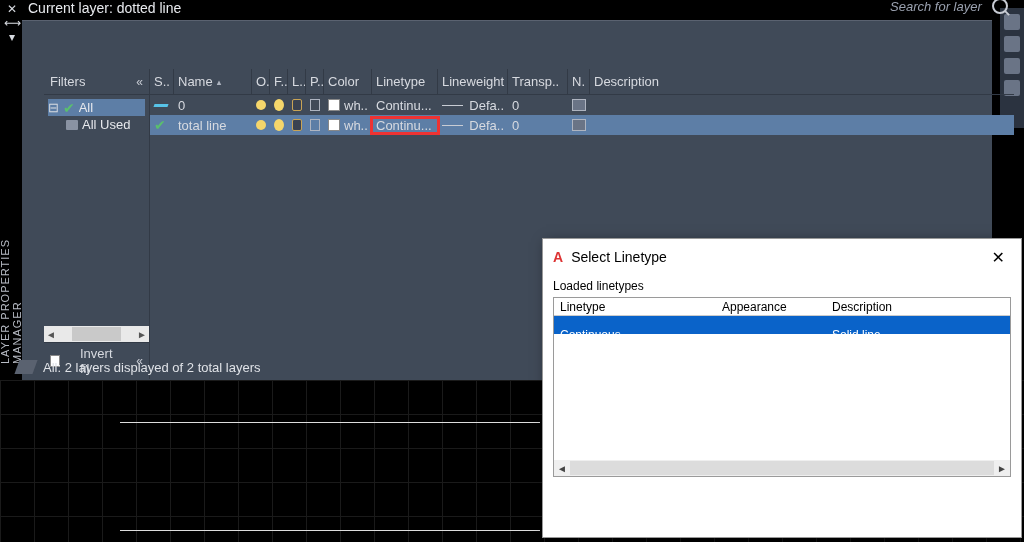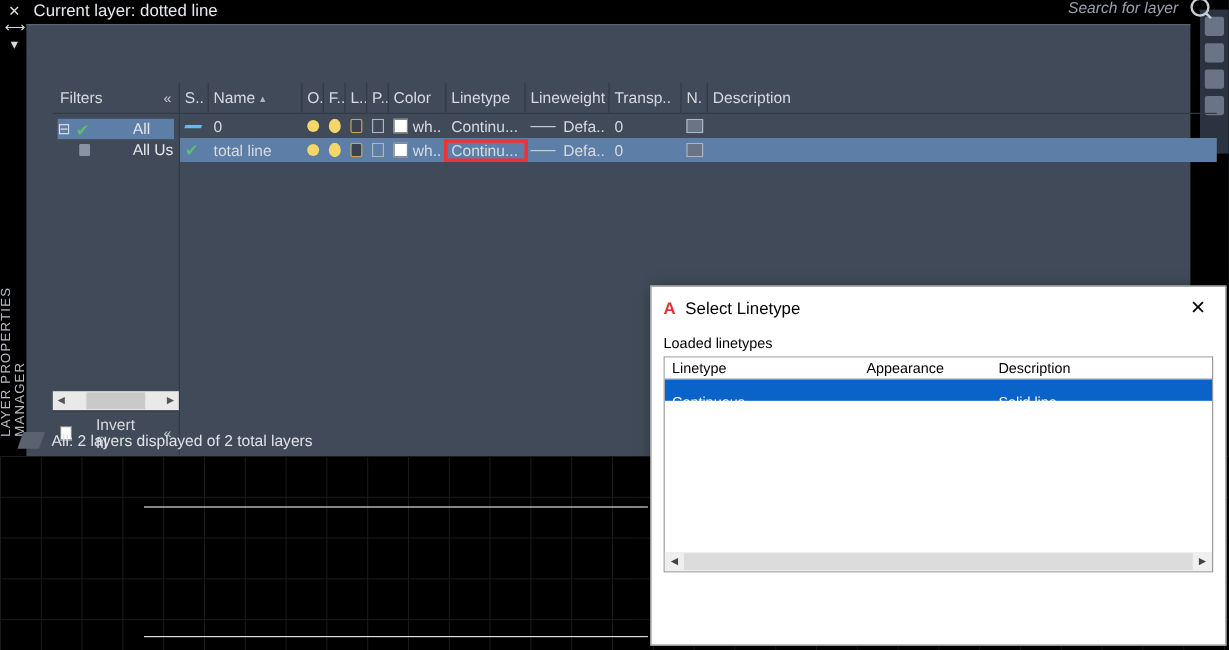--- a/index.html
+++ b/index.html
@@ -73,21 +73,21 @@
     width: 106px; border-right: 1px solid #323a46; background: #404a58;
     display: flex; flex-direction: column;
   }
   .filters-head { display: flex; align-items: center; justify-content: space-between; padding: 4px 6px; font-size: 13px; border-bottom: 1px solid #323a46; height: 26px; }
   .chev { font-size: 12px; color: #c8ccd4; cursor: pointer; }
   .tree { padding: 4px 4px; font-size: 13px; flex: 1; }
   .tree-row { display: flex; align-items: center; gap: 4px; padding: 1px 0; cursor: pointer; }
   .tree-row.sel { background: #5d7ea6; }
   .tree-ico { width: 12px; height: 10px; background: #8a93a3; border-radius: 1px; }
   .tree-check { color: #5abf6e; font-size: 14px; line-height: 12px; }
-  .tree-label { color: #e6e8ec; white-space: nowrap; overflow: hidden; margin-left: 32px; }
+  .tree-label { color: #e6e8ec; white-space: nowrap; overflow: hidden; }
   .scrollx { height: 16px; background: #e9e9e9; display:flex; align-items:center; }
   .scrollx .th { flex:1; height: 14px; background:#c9c9c9; margin:0 14px; }
   .scrollx .arr { width:14px; text-align:center; color:#555; font-size:10px; }
 
   .invert { display:flex; align-items:center; gap:20px; padding: 3px 6px; font-size:13px; border-top:1px solid #323a46; }
   .invert .chev { margin-left:auto; }
   .cb { width: 12px; height: 12px; background: #fff; border:1px solid #888; }
 
   .layers { flex:1; display:flex; flex-direction:column; }
   .layers-head { display:flex; height:26px; border-bottom:1px solid #323a46; font-size:13px; color:#d7dae0; }

